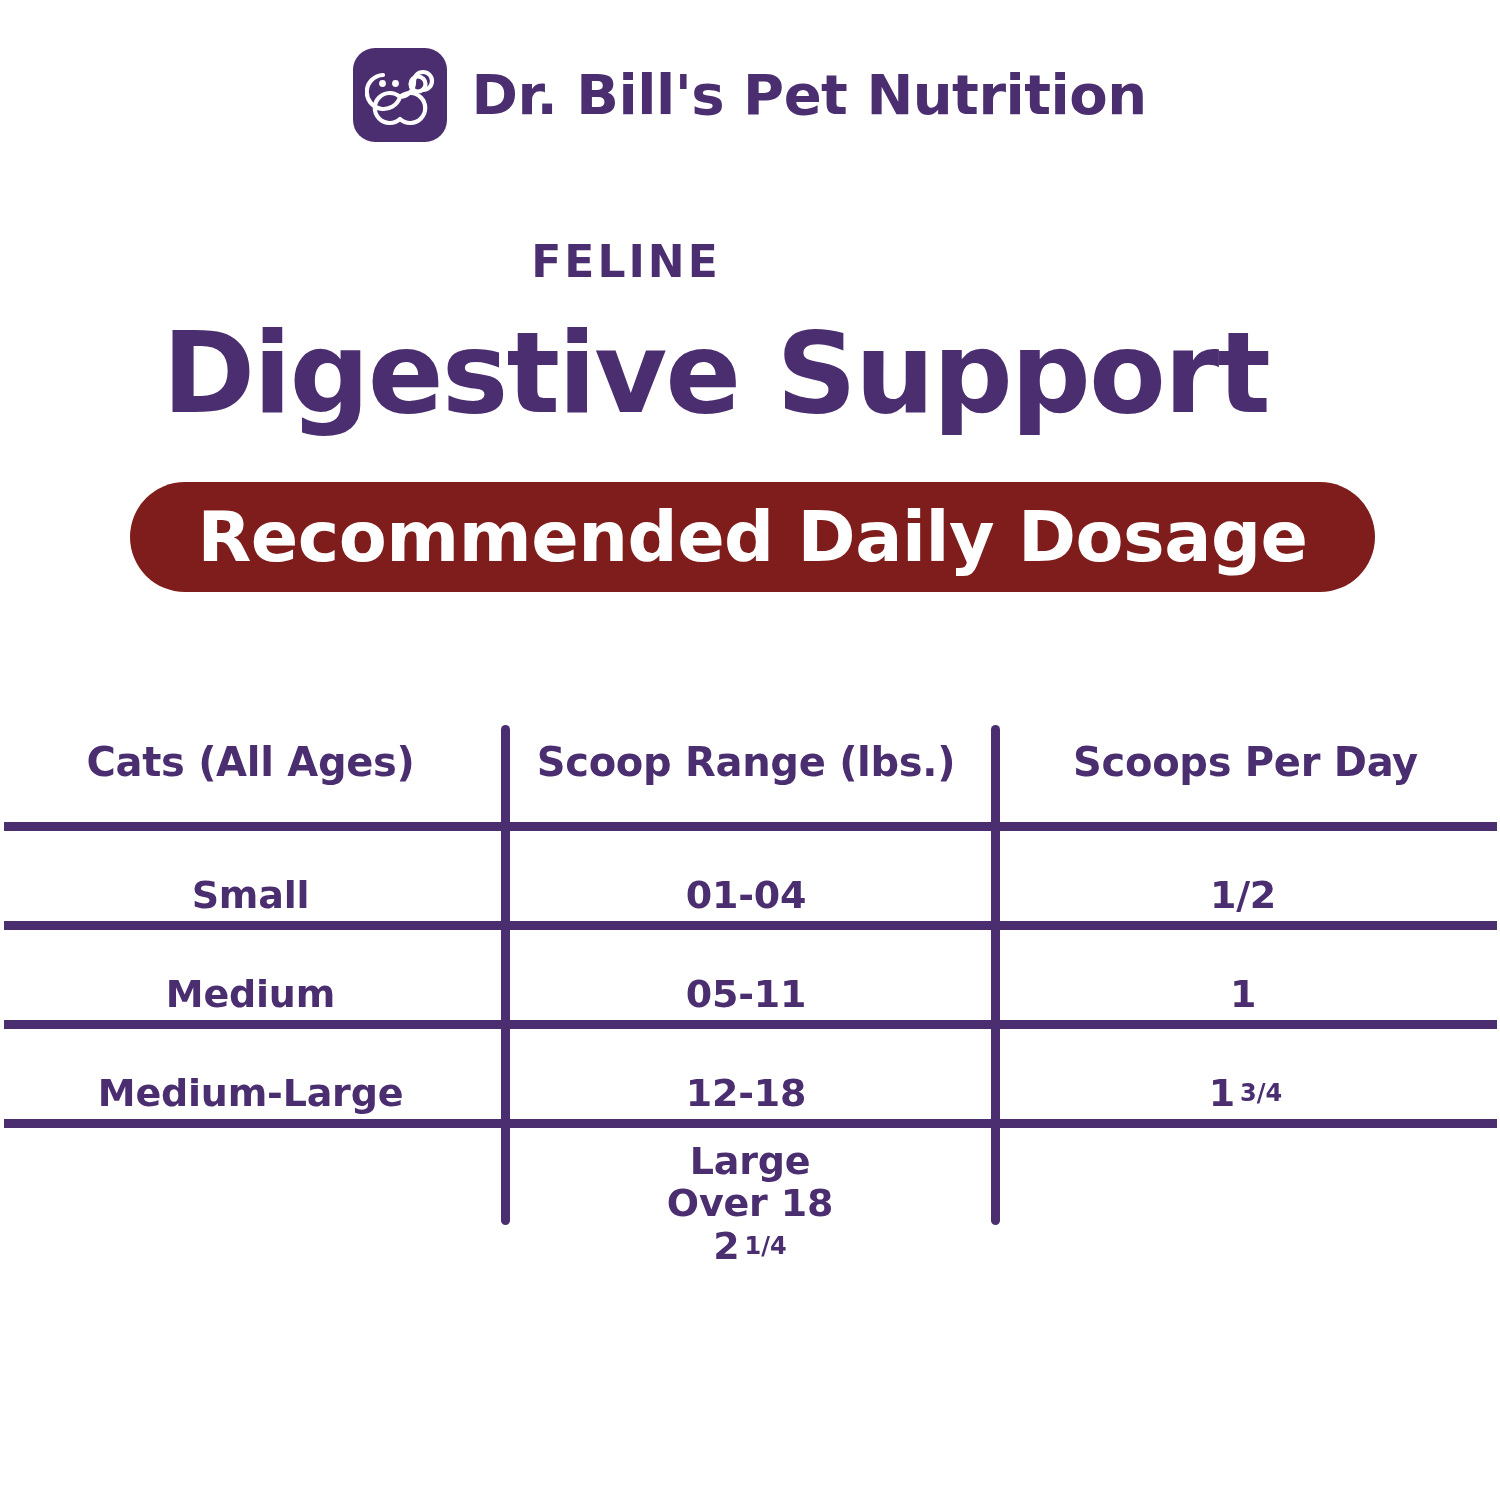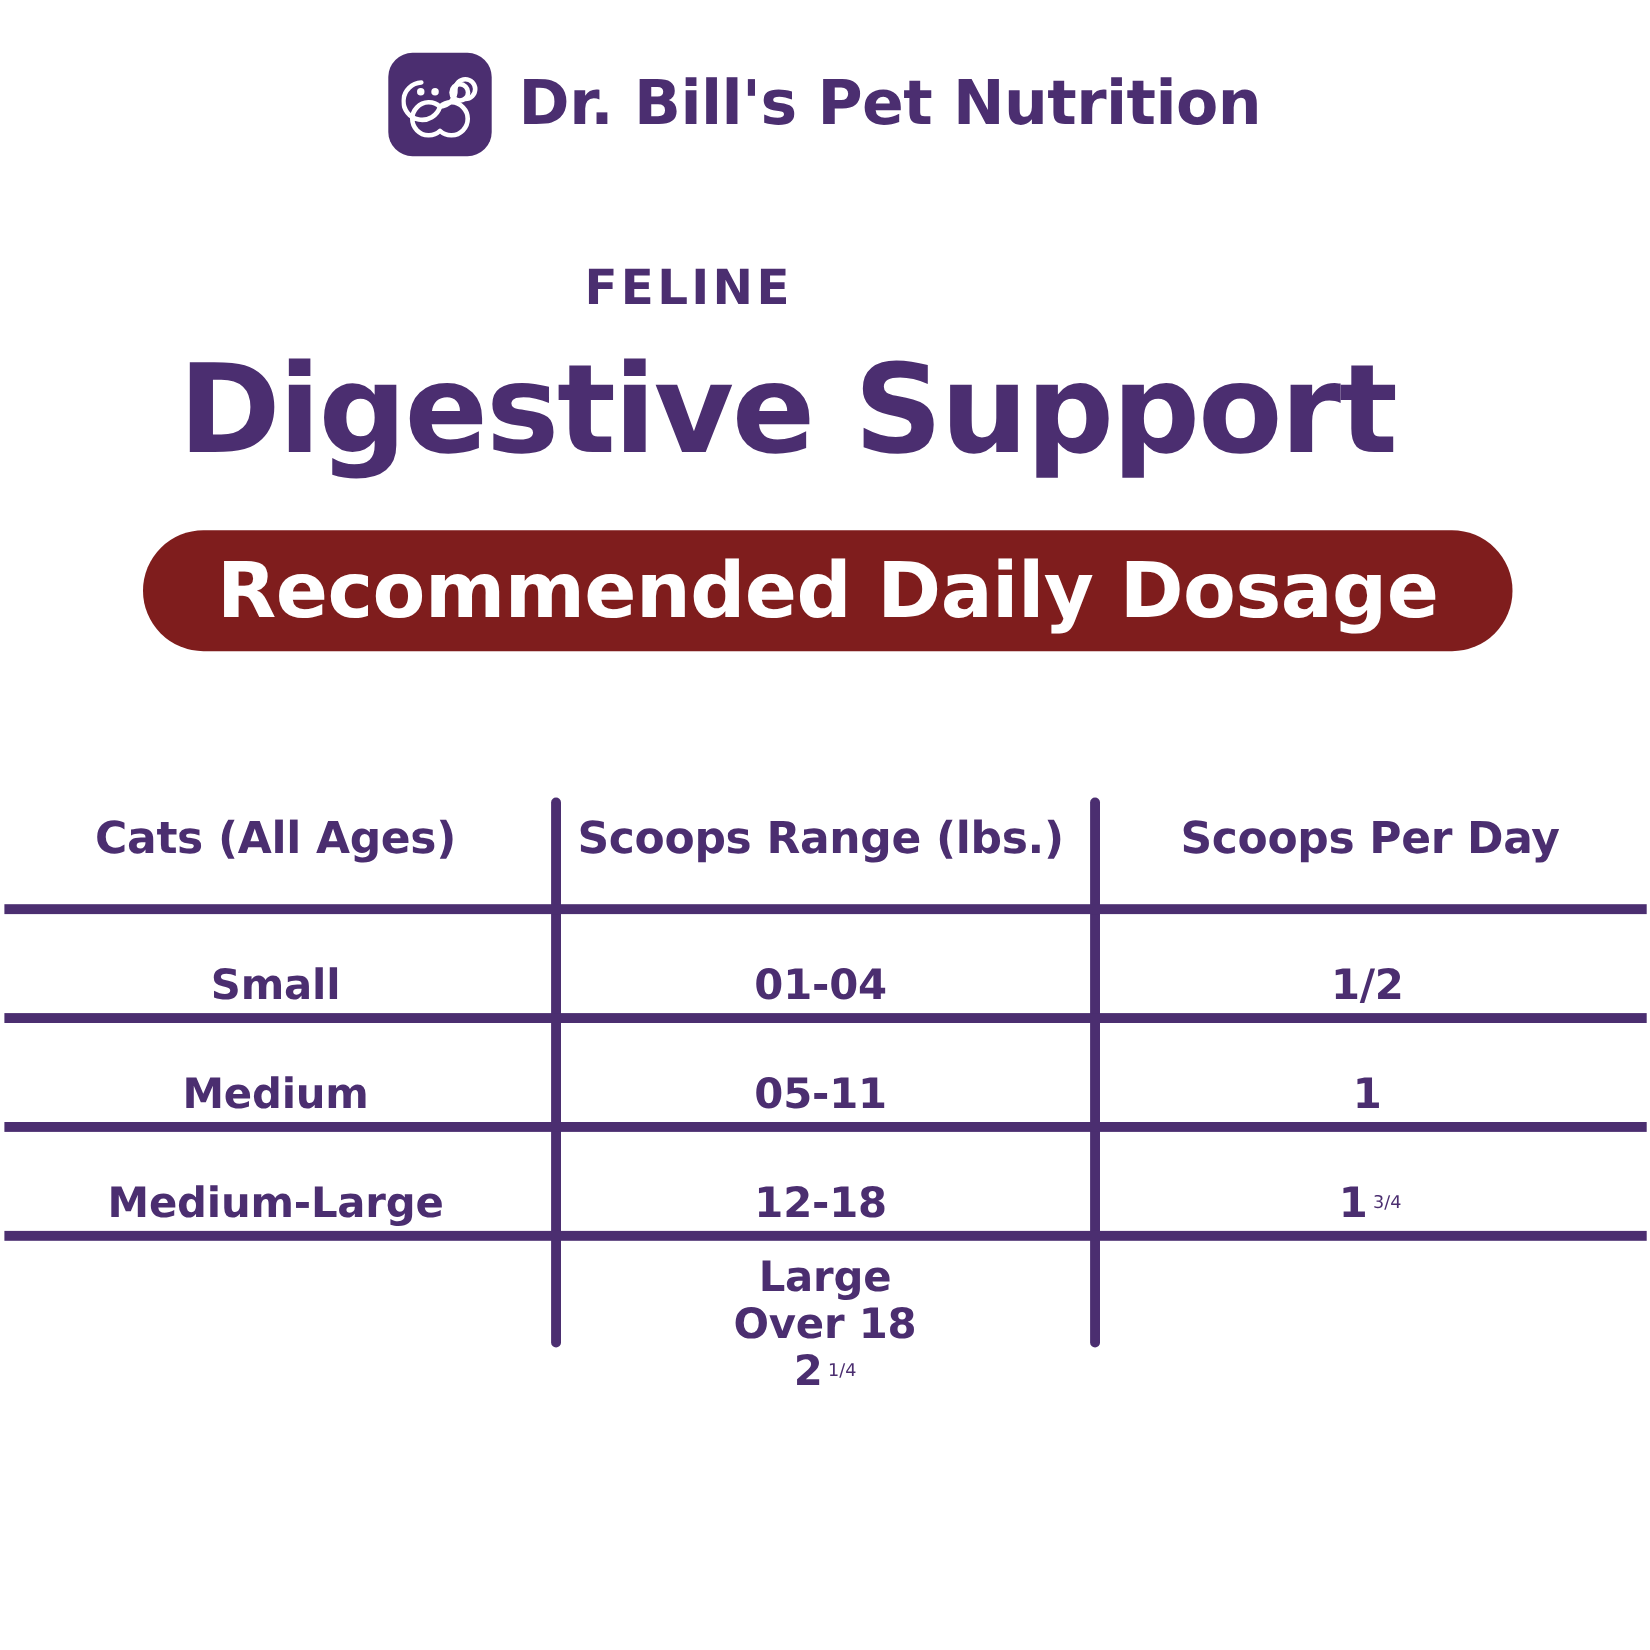--- a/index.html
+++ b/index.html
@@ -179,22 +179,22 @@
   .tbody-cell {
     font-family: "DejaVu Sans", sans-serif;
     font-size: 38px;
     font-weight: 600;
     color: #4B2E70;
     letter-spacing: -0.2px;
     white-space: nowrap;
   }
 
   .frac {
-    font-size: 16px;
-    font-weight: 400;
+    font-size: 24px;
+    font-weight: 700;
     vertical-align: super;
     margin-left: 5px;
     letter-spacing: 0;
   }
 
   
   .scoop-note {
     position: absolute;
     top: 1378px;
     left: 0;
@@ -242,21 +242,21 @@
     <div class="row-rule r0"></div>
     <div class="row-rule r1"></div>
     <div class="row-rule r2"></div>
     <div class="row-rule r3"></div>
 
     <div class="trow head">
       <div class="tcell c0">
         <span class="thead-cell">Cats (All Ages)</span>
       </div>
       <div class="tcell c1">
-        <span class="thead-cell">Scoops Range (lbs.)</span>
+        <span class="thead-cell">Scoop Range (lbs.)</span>
       </div>
       <div class="tcell c2">
         <span class="thead-cell">Scoops Per Day</span>
       </div>
     </div>
 
     <div class="trow body-0">
       <div class="tcell c0">
         <span class="tbody-cell">Small</span>
       </div>

